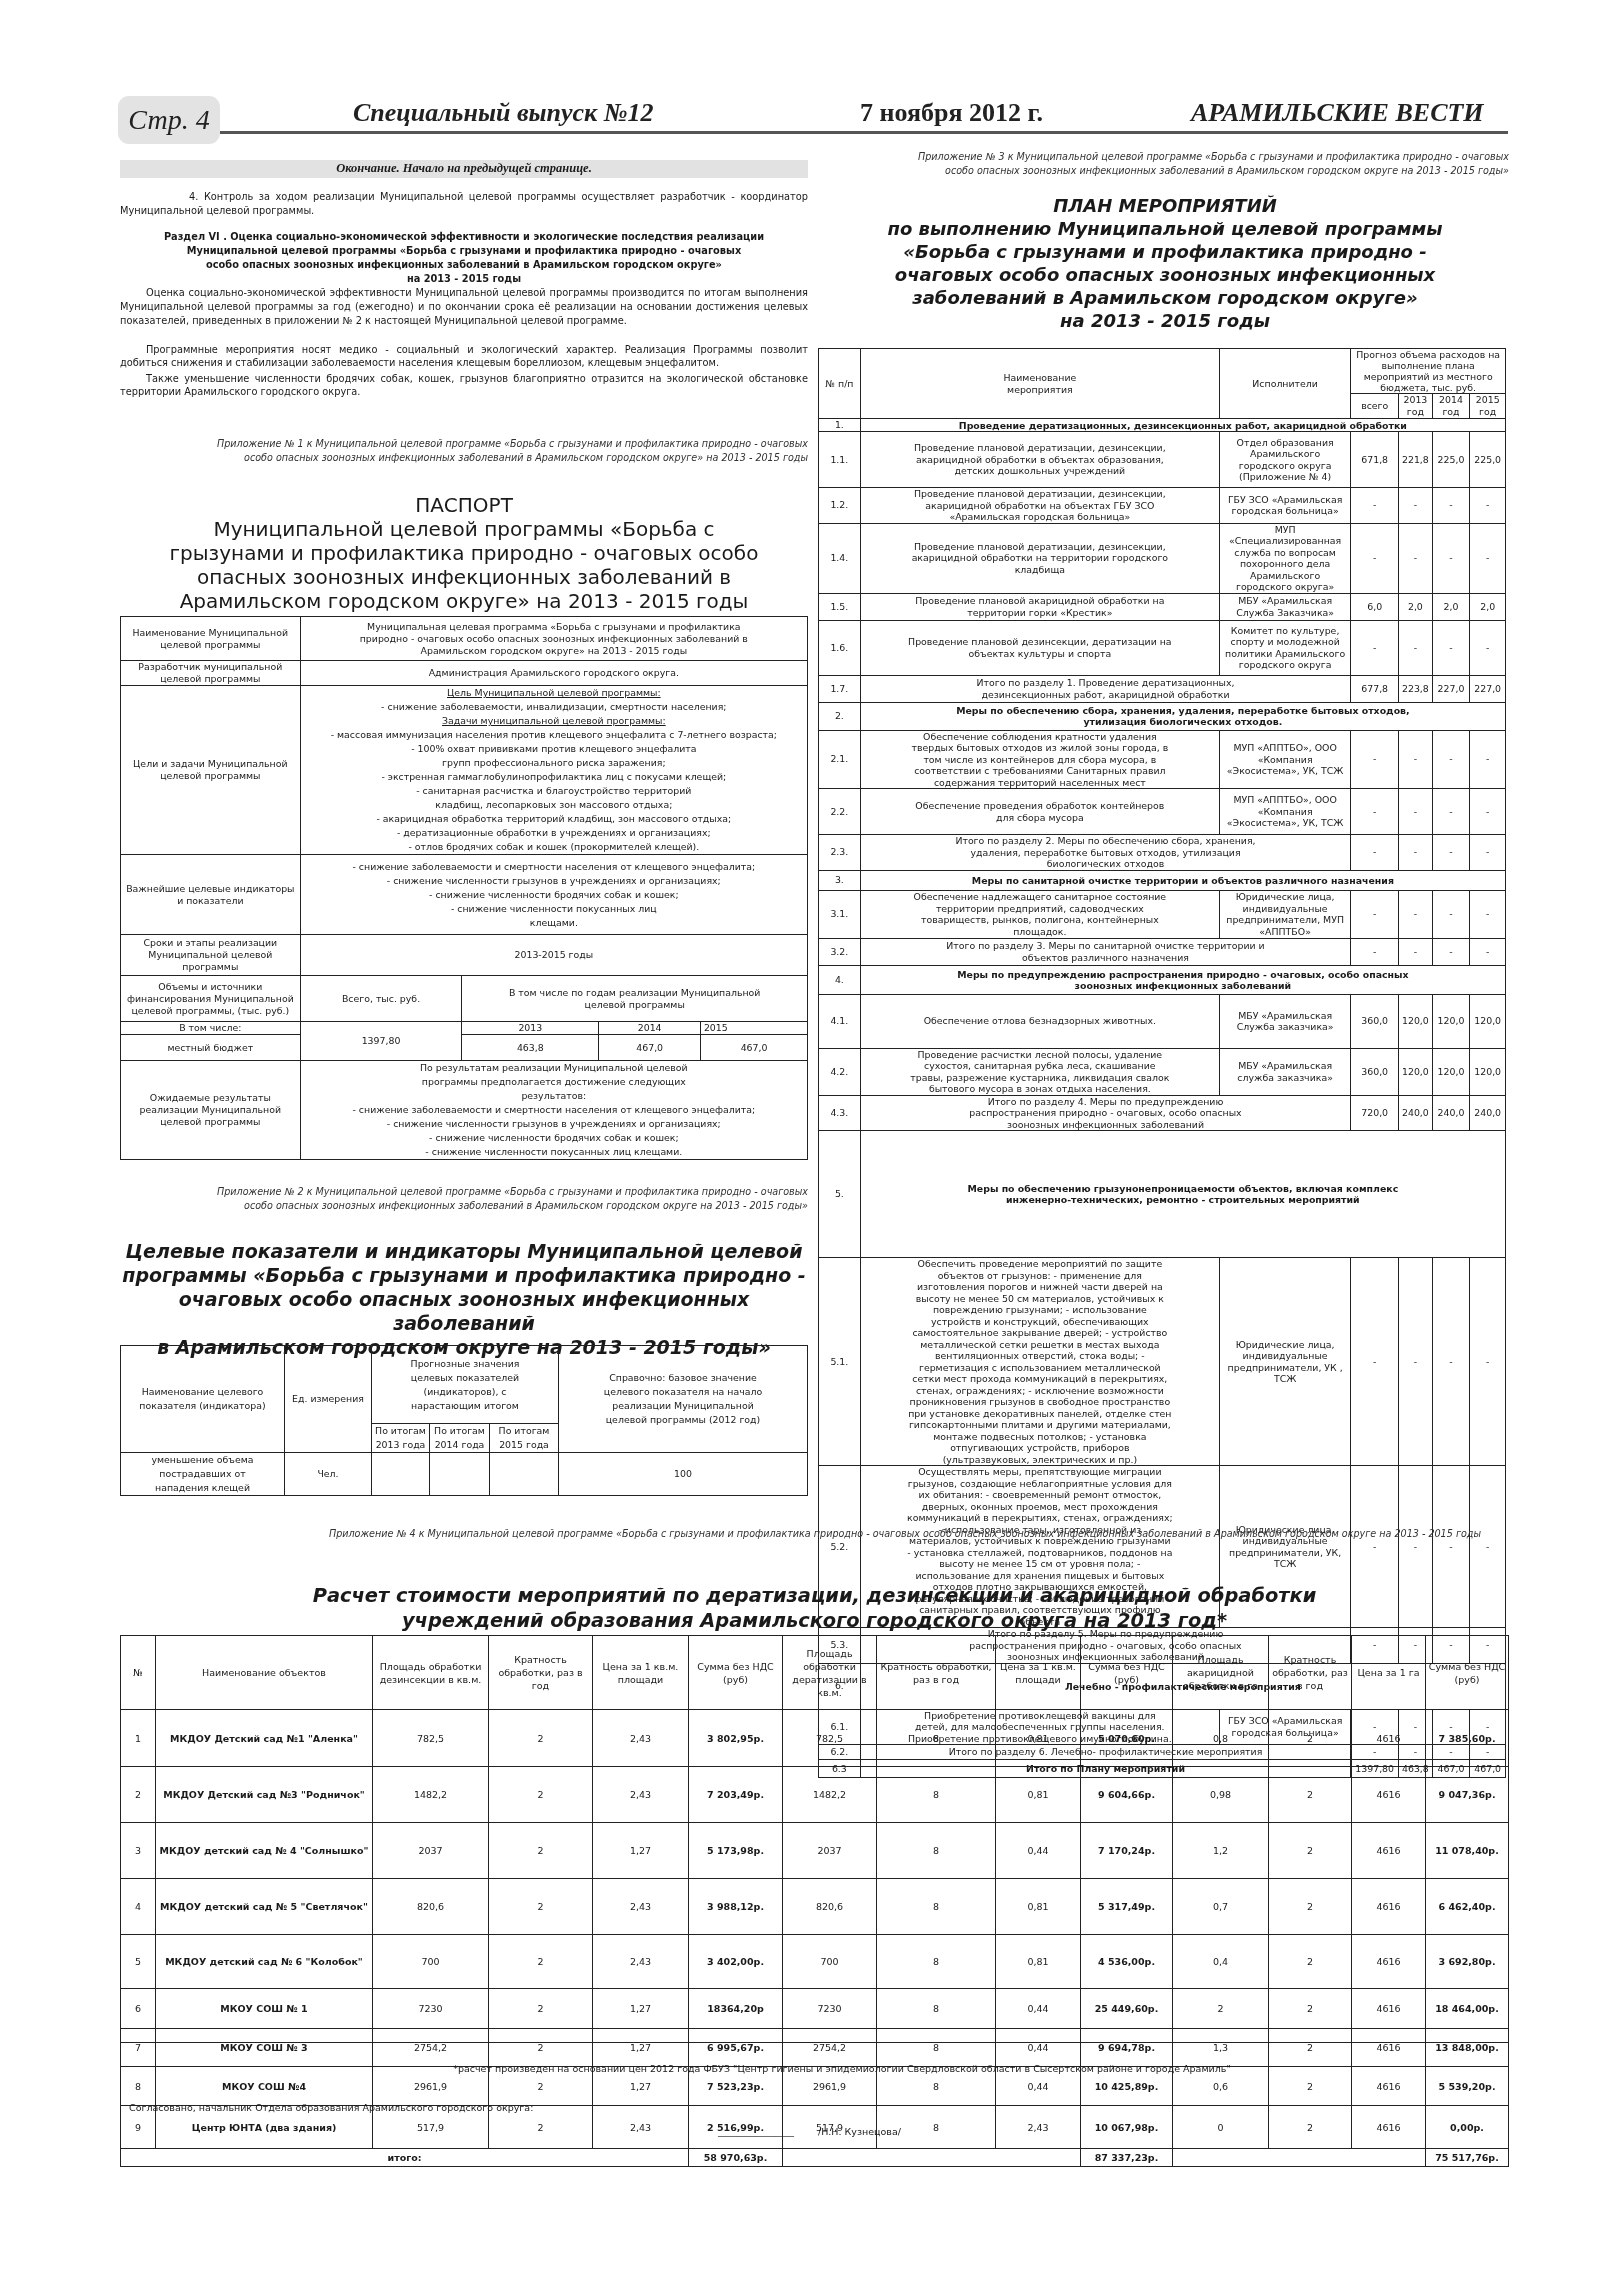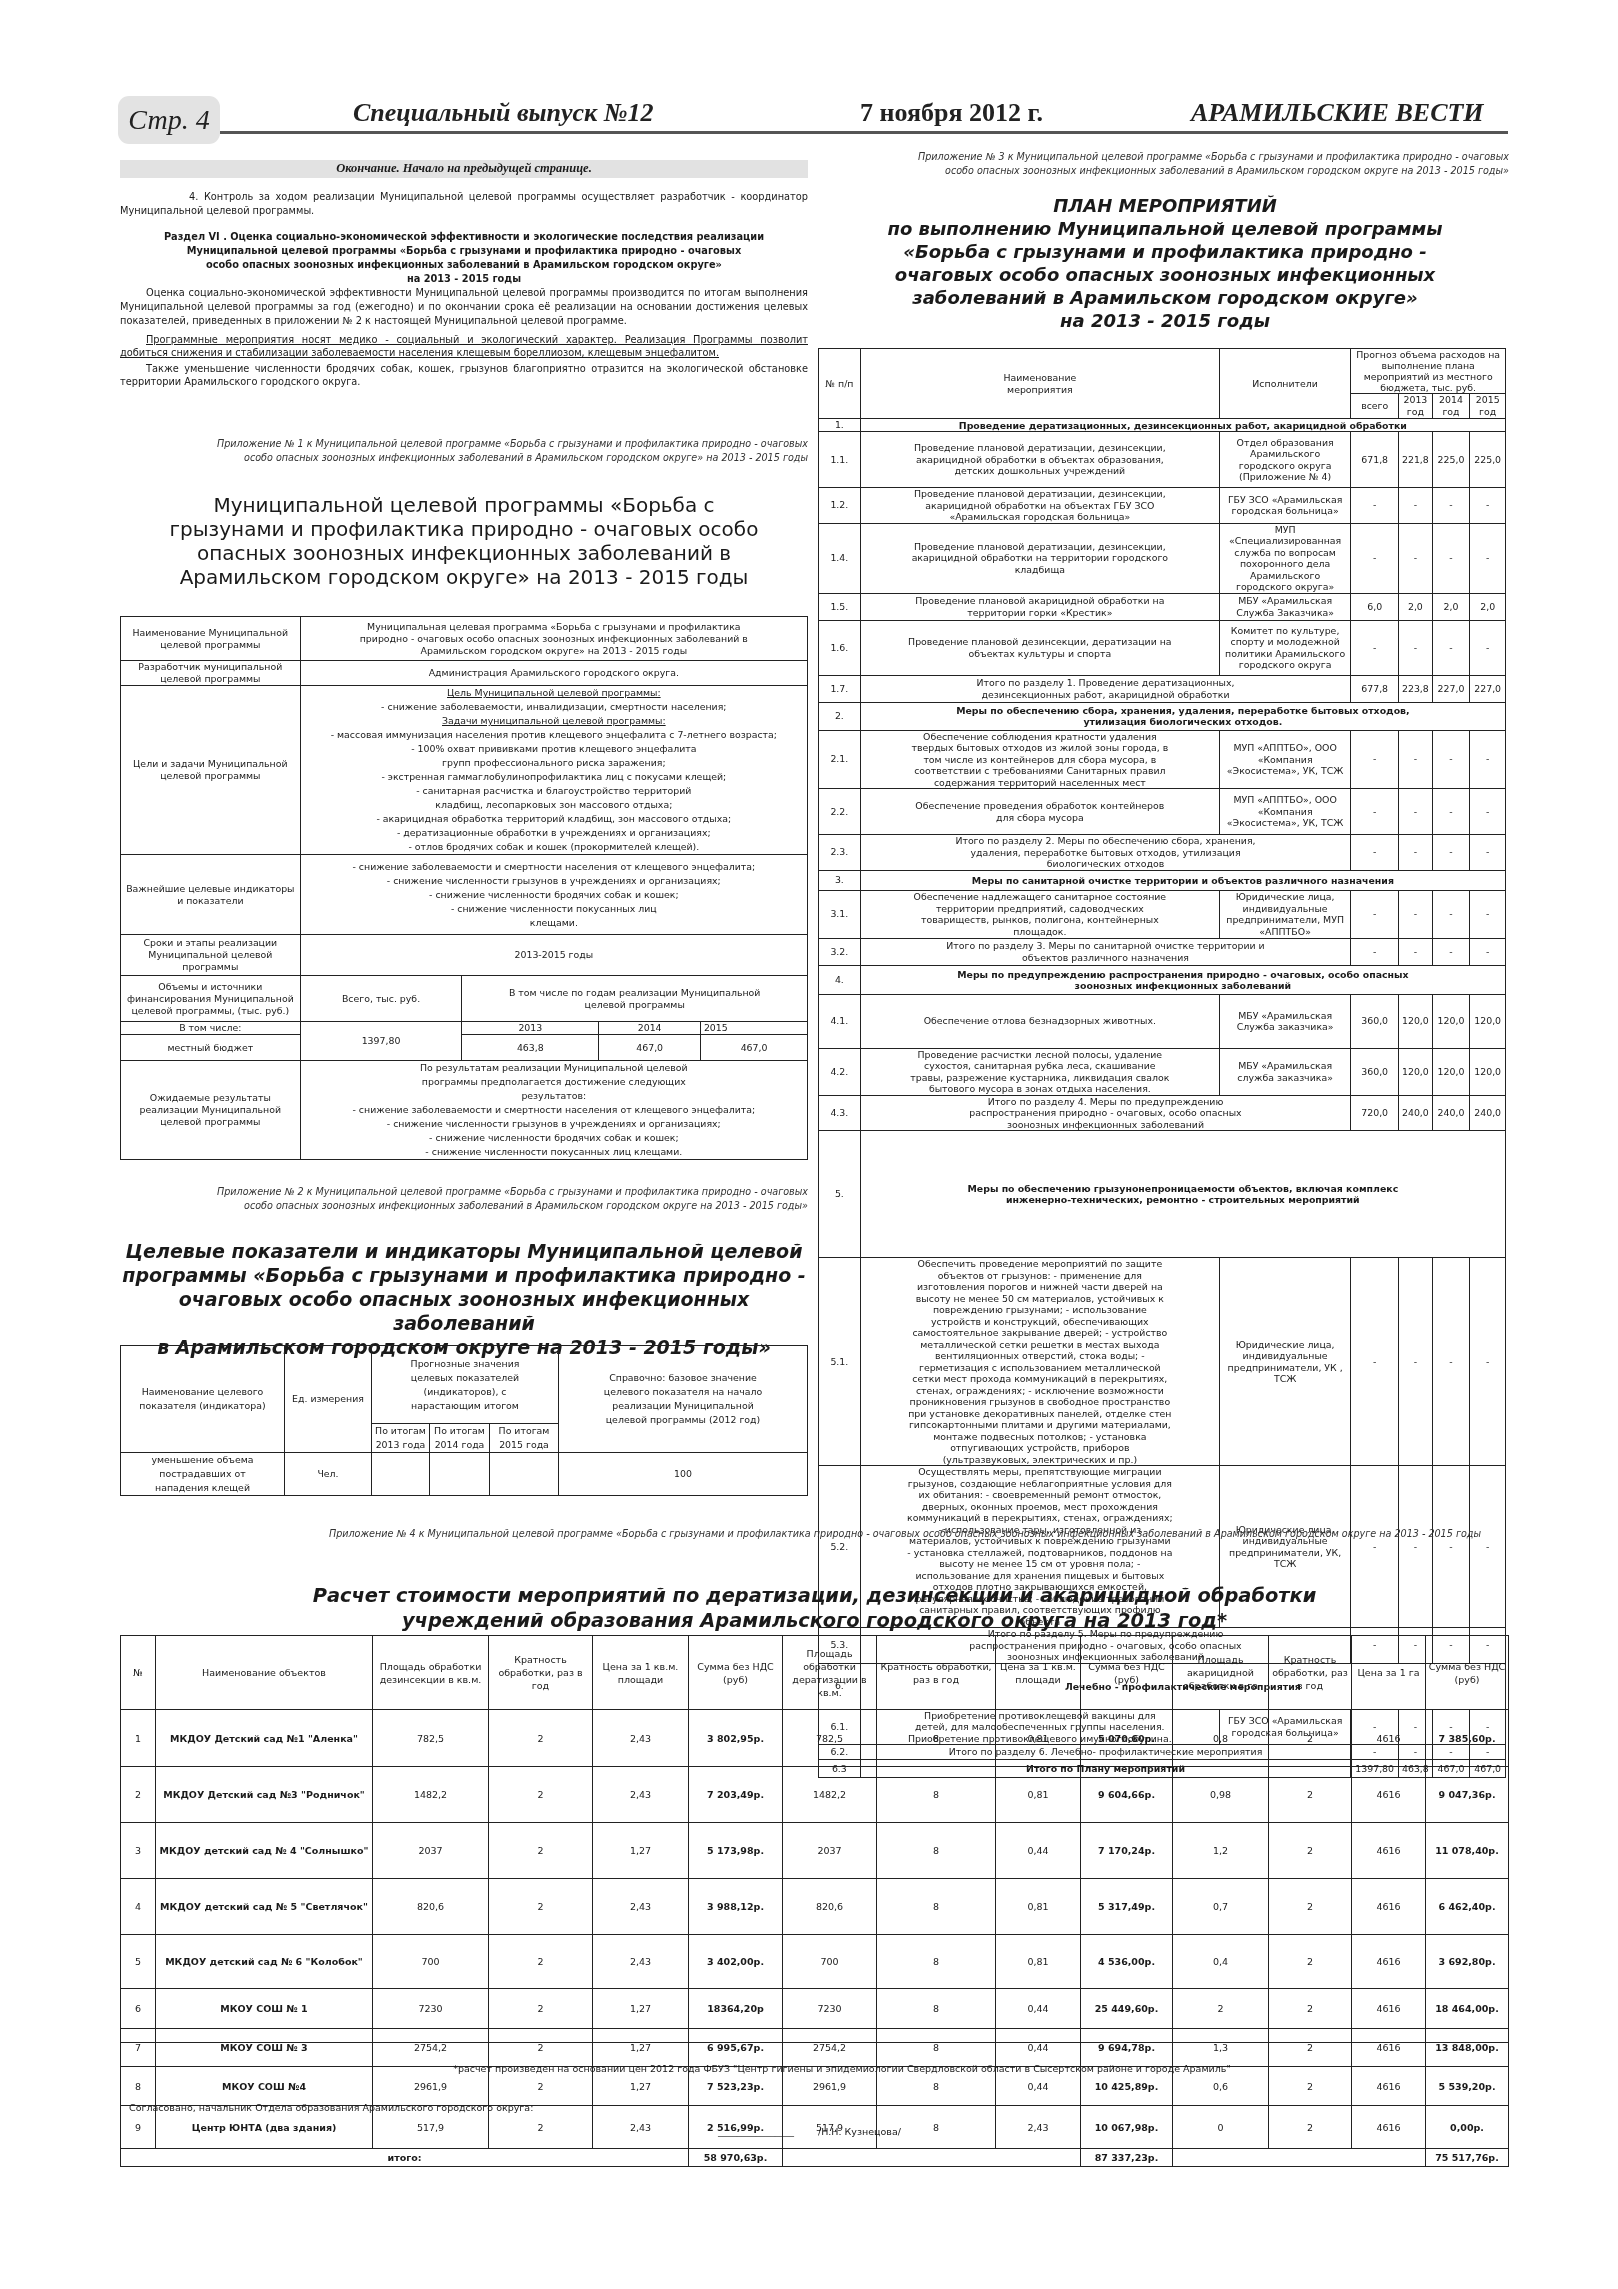--- a/index.html
+++ b/index.html
@@ -47,30 +47,31 @@
 
 <div class="abs body-txt" style="left:120px; top:190px; width:688px;">
   <p class="para" style="text-indent:69px;">4. Контроль за ходом реализации Муниципальной целевой программы осуществляет разработчик - координатор Муниципальной целевой программы.</p>
   <div class="center bold" style="margin-top:13px; line-height:14px;">
     <div>Раздел VI . Оценка социально-экономической эффективности и экологические последствия реализации</div>
     <div>Муниципальной целевой программы «Борьба с грызунами и профилактика природно - очаговых</div>
     <div>особо опасных зоонозных инфекционных заболеваний в Арамильском городском округе»</div>
     <div>на 2013 - 2015 годы</div>
   </div>
   <p class="para">Оценка социально-экономической эффективности Муниципальной целевой программы производится по итогам выполнения Муниципальной целевой программы за год (ежегодно) и по окончании срока её реализации на основании достижения целевых показателей, приведенных в приложении № 2 к настоящей Муниципальной целевой программе.</p>
-  <p class="para" style="margin-top:5px;text-decoration:underline;">Программные мероприятия носят медико - социальный и экологический характер. Реализация Программы позволит добиться снижения и стабилизации заболеваемости населения клещевым бореллиозом, клещевым энцефалитом.</p>
+  <p class="para" style="margin-top:15px;">Программные мероприятия носят медико - социальный и экологический характер. Реализация Программы позволит добиться снижения и стабилизации заболеваемости населения клещевым бореллиозом, клещевым энцефалитом.</p>
   <p class="para" style="margin-top:1.8px;">Также уменьшение численности бродячих собак, кошек, грызунов благоприятно отразится на экологической обстановке территории Арамильского городского округа.</p>
 </div>
 
 <div class="abs italic-note" style="left:120px; top:437px; width:688px;">
   <div>Приложение № 1 к Муниципальной целевой программе «Борьба с грызунами и профилактика природно - очаговых</div>
   <div>особо опасных зоонозных инфекционных заболеваний в Арамильском городском округе» на 2013 - 2015 годы</div>
 </div>
 
 <div class="abs h-big" style="left:120px; top:493px; width:688px; font-weight:normal; font-size:20px; line-height:24px;">
+  <div>ПАСПОРТ</div>
   <div>Муниципальной целевой программы «Борьба с</div>
   <div>грызунами и профилактика природно - очаговых особо</div>
   <div>опасных зоонозных инфекционных заболеваний в</div>
   <div>Арамильском городском округе» на 2013 - 2015 годы</div>
 </div>
 
 <table class="abs" style="left:120px; top:616px; width:688px;">
   <colgroup>
       <col style="width:180px">
       <col style="width:162px">

